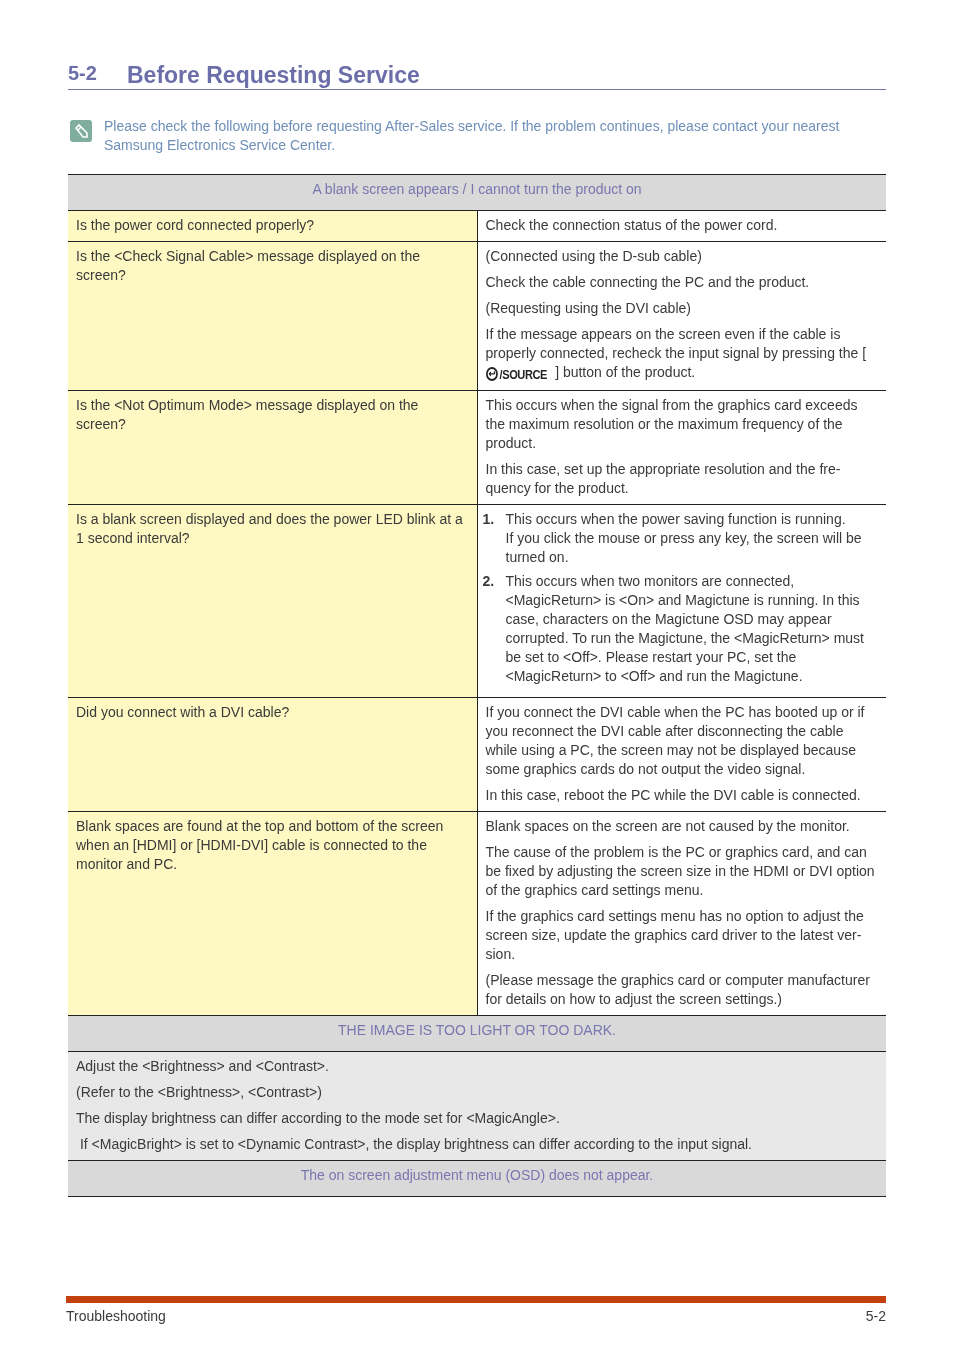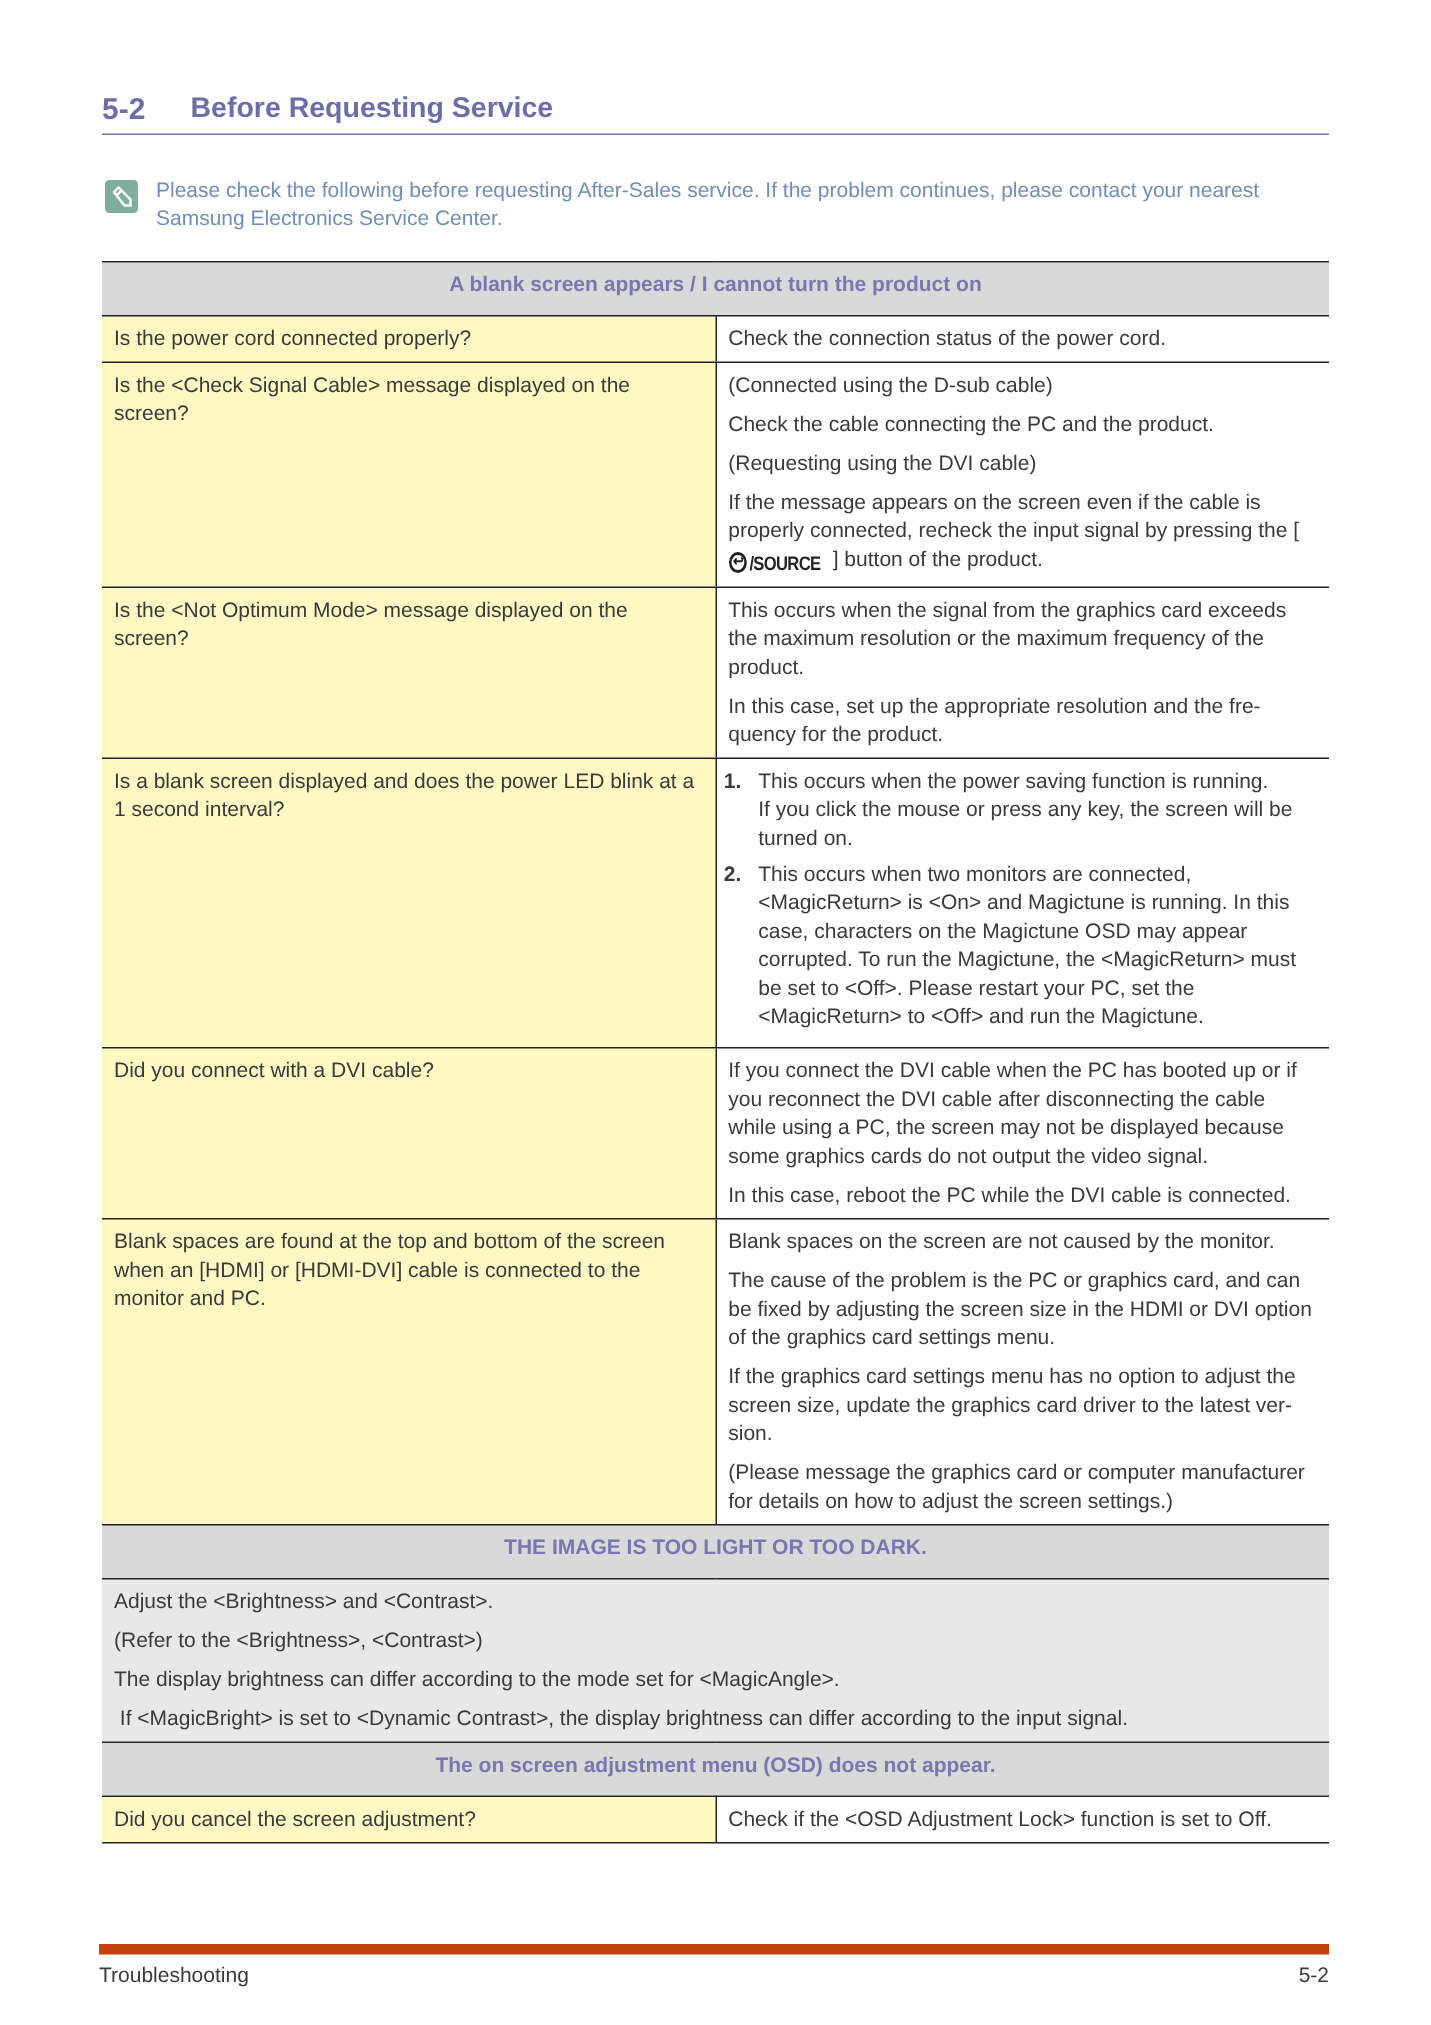--- a/index.html
+++ b/index.html
@@ -1,25 +1,25 @@
 <!DOCTYPE html>
 <html><head>
 <meta charset="utf-8">
 <style>
   html, body { margin: 0; padding: 0; background: #ffffff; }
   body { width: 954px; height: 1350px; position: relative; font-family: "Liberation Sans", sans-serif; color: #3a3a3a; }
   .page-title { position: absolute; left: 68px; top: 62px; width: 818px; height: 27px; border-bottom: 1px solid #7376a8; }
   .page-title .num { position: absolute; left: 0; top: 0; font-size: 20px; font-weight: bold; color: #6b6ea8; }
-  .page-title .text { position: absolute; left: 59px; top: 0; font-size: 19px; font-weight: bold; color: #6b6ea8; }
+  .page-title .text { position: absolute; left: 59px; top: 0; font-size: 23px; font-weight: bold; color: #6b6ea8; }
   .note { position: absolute; left: 68px; top: 117px; width: 818px; }
   .note-icon { position: absolute; left: 2px; top: 3px; width: 22px; height: 22px; background: #7fae9e; border-radius: 3px; display: flex; align-items: center; justify-content: center; }
   .note-text { position: absolute; left: 36px; top: 0; width: 780px; font-size: 14px; line-height: 19px; color: #6f8fb8; }
   table.trouble { position: absolute; left: 68px; top: 174px; width: 818px; border-collapse: collapse; table-layout: fixed; font-size: 14px; line-height: 19px; }
   table.trouble td { border-top: 1px solid #222; border-bottom: 1px solid #222; vertical-align: top; padding: 5px 8px 6px 8px; }
-  td.section { background: #d9d9d9; text-align: center; font-weight: bold; color: #7a76b0; height: 24px; padding-top: 7px; padding-bottom: 4px; }
+  td.section { background: #d9d9d9; text-align: center; font-weight: normal; color: #7a76b0; height: 24px; padding-top: 7px; padding-bottom: 4px; }
   td.q { background: #fef9c3; width: 393px; }
   td.a { background: #ffffff; border-left: 1px solid #222; }
   td.full { background: #e8e8e8; }
   td p { margin: 0 0 7px 0; }
   td p:last-child { margin-bottom: 0; }
   ol.num-list { margin: 0; padding: 0; list-style: none; }
   ol.num-list li { position: relative; padding-left: 20px; margin-bottom: 5px; }
   ol.num-list li .n { position: absolute; left: -3px; top: 0; font-weight: bold; }
   .src-icon { display: inline-flex; align-items: center; font-family: "Liberation Sans", sans-serif; font-weight: bold; font-size: 13px; letter-spacing: -0.5px; transform: scaleX(0.85); transform-origin: left; color: #222; margin-right: -6px; }
   .src-icon .circ { display: inline-block; width: 14px; height: 14px; border: 2px solid #222; border-radius: 50%; box-sizing: border-box; font-size: 10px; line-height: 10px; text-align: center; margin-right: 2px; }
@@ -111,25 +111,19 @@
     <td class="full" colspan="2">
       <p>Adjust the &lt;Brightness&gt; and &lt;Contrast&gt;.</p>
       <p>(Refer to the &lt;Brightness&gt;, &lt;Contrast&gt;)</p>
       <p>The display brightness can differ according to the mode set for &lt;MagicAngle&gt;.</p>
       <p style="white-space:pre;"> If &lt;MagicBright&gt; is set to &lt;Dynamic Contrast&gt;, the display brightness can differ according to the input signal.</p>
     </td>
   </tr>
   <tr>
     <td class="section" colspan="2">The on screen adjustment menu (OSD) does not appear.</td>
   </tr>
-  <tr>
-    <td class="q">Did you cancel the screen adjustment?</td>
-    <td class="a">
-          <p>Check if the &lt;OSD Adjustment Lock&gt; function is set to Off.</p>
-        </td>
-  </tr>
 </tbody>
   </table>
 
 <div class="footer">
   <span class="left">Troubleshooting</span>
   <span class="right">5-2</span>
 </div>
 
 </body></html>

